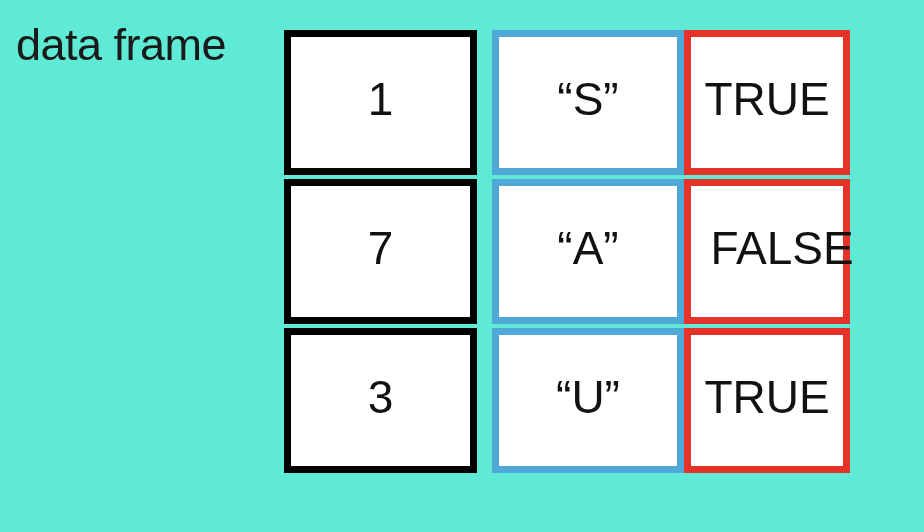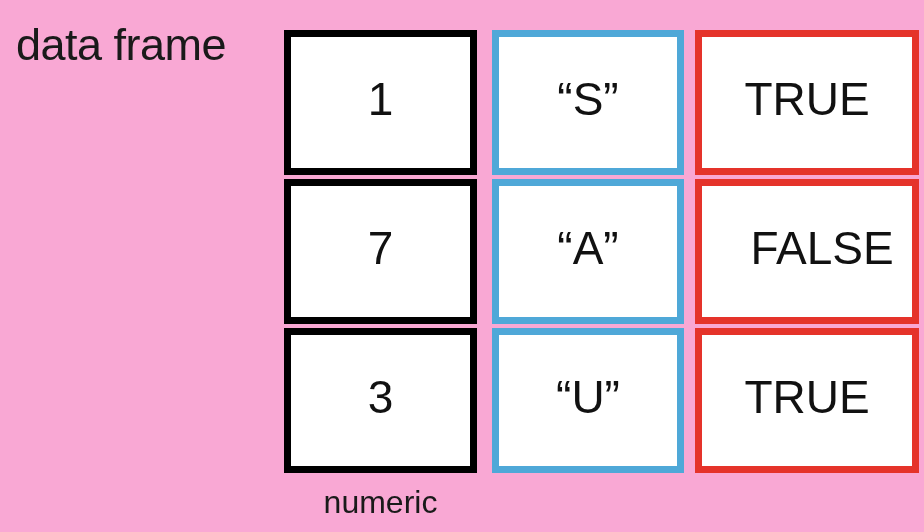--- a/index.html
+++ b/index.html
@@ -5,21 +5,21 @@
   html, body {
     margin: 0;
     padding: 0;
     background: #ffffff;
     font-family: "Liberation Sans", sans-serif;
   }
   .canvas {
     position: relative;
     width: 924px;
     height: 532px;
-    background: #f9a8d4;
+    background: #5eead4;
     overflow: hidden;
   }
   .title {
     position: absolute;
     left: 16px;
     top: 20px;
     font-size: 45px;
     line-height: 1.1;
     color: #1a1a1a;
     letter-spacing: -0.5px;
@@ -30,21 +30,21 @@
     left: 284px;
     top: 30px;
     display: flex;
   }
   .column {
     display: flex;
     flex-direction: column;
   }
   .column:nth-child(1) { width: 193px; }
   .column:nth-child(2) { width: 192px; margin-left: 15px; }
-  .column:nth-child(3) { width: 224px; margin-left: 11px; }
+  .column:nth-child(3) { width: 166px; margin-left: 0; }
   .cell {
     height: 145px;
     box-sizing: border-box;
     border: 7px solid #000000;
     background: #ffffff;
     display: flex;
     align-items: center;
     justify-content: center;
     font-size: 46px;
     color: #111111;
@@ -65,21 +65,20 @@
 <div class="canvas">
 
   <div class="title">data frame</div>
 
   <div class="grid">
 
     <div class="column">
       <div class="cell" style="border-color: rgb(0, 0, 0);">1</div>
       <div class="cell" style="border-color: rgb(0, 0, 0);">7</div>
       <div class="cell" style="border-color: rgb(0, 0, 0);">3</div>
-      <div class="col-label">numeric</div>
     </div>
 
     <div class="column">
       <div class="cell" style="border-color: rgb(79, 168, 216);">“S”</div>
       <div class="cell" style="border-color: rgb(79, 168, 216);">“A”</div>
       <div class="cell" style="border-color: rgb(79, 168, 216);">“U”</div>
     </div>
 
     <div class="column">
       <div class="cell" style="border-color: rgb(229, 51, 42);">TRUE</div>

